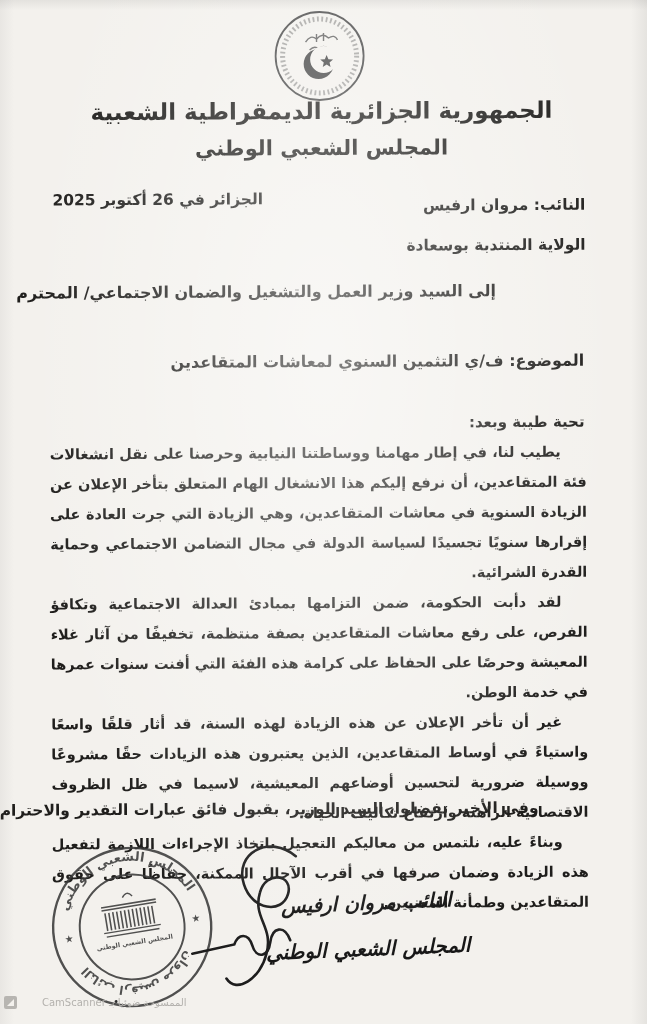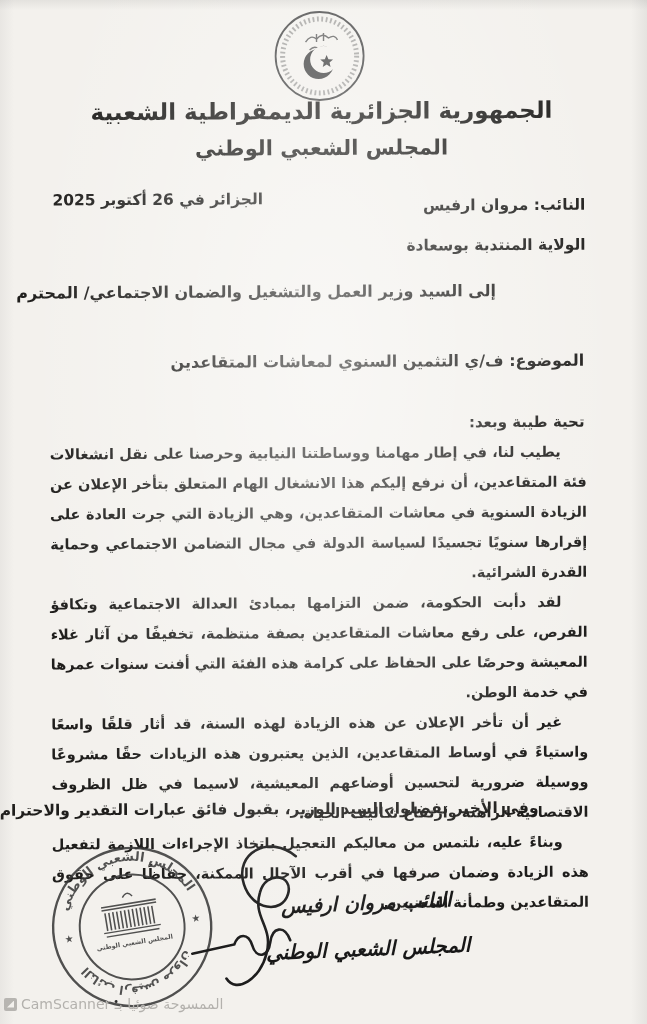--- a/index.html
+++ b/index.html
@@ -48,21 +48,21 @@
   .watermark{
     left:4px;top:996px;display:flex;align-items:center;gap:4px;direction:ltr;z-index:6;
   }
   .cs-icon{
     width:13px;height:13px;border-radius:2px;background:#b7b5b1;position:relative;flex:0 0 auto;
   }
   .cs-icon::after{
     content:"";position:absolute;left:3px;top:3px;width:7px;height:7px;
     background:#f3f1ed;clip-path:polygon(0 100%,100% 0,100% 100%);
   }
-  .wm-text{font-size:14px;color:#b3b1ad;direction:rtl;white-space:nowrap;}
+  .wm-text{font-size:10px;color:#b3b1ad;direction:rtl;white-space:nowrap;margin-left:21px;}
   .speck{left:112px;top:999px;width:3px;height:3px;border-radius:50%;background:#2c2c2c;}
 </style>
 </head>
 <body>
 
 <div class="page">
   <div class="content">
 
     <svg class="abs emblem" viewBox="0 0 96 96" aria-hidden="true">
       <circle cx="48" cy="48" r="44" fill="none" stroke="#4a4a4a" stroke-width="1.8"></circle>

